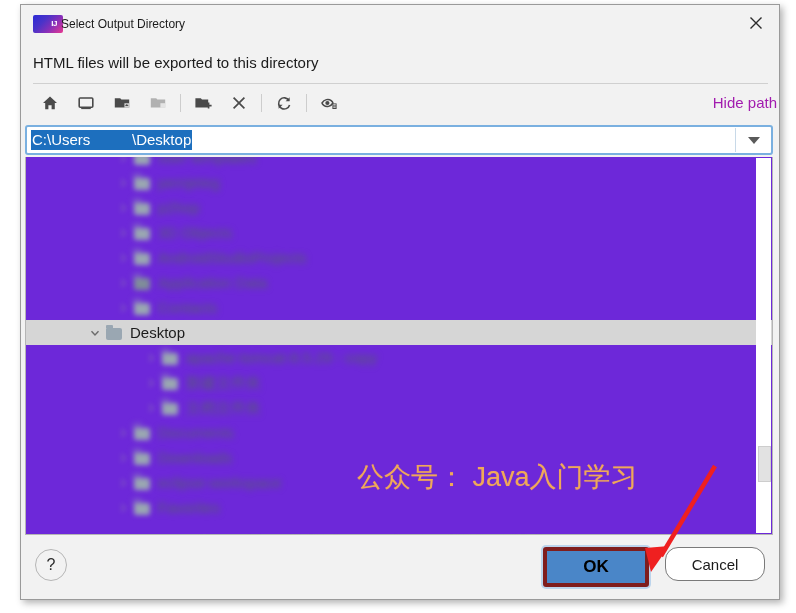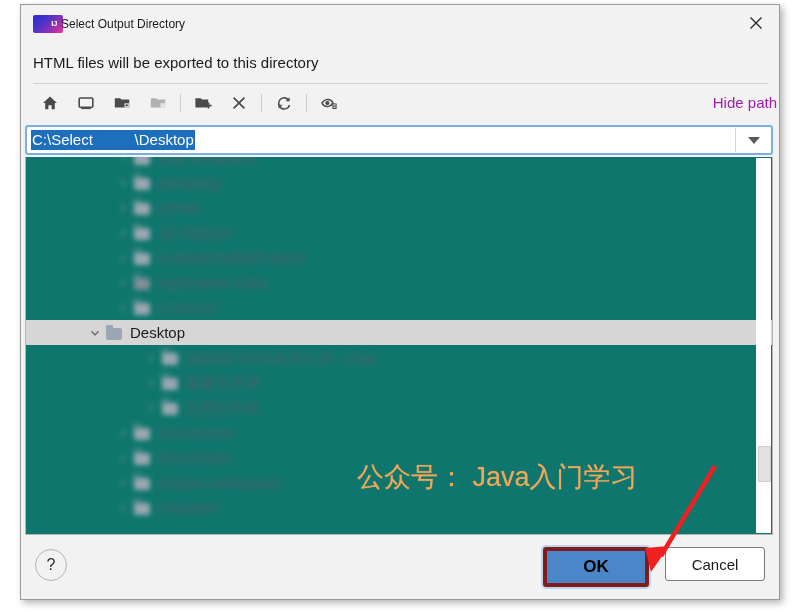--- a/index.html
+++ b/index.html
@@ -116,21 +116,21 @@
   .combo-arrow i{
     display:block;width:0;height:0;
     border-left:6px solid transparent;
     border-right:6px solid transparent;
     border-top:7px solid #5a5a5a;
   }
 
   
   .tree-panel{
     position:absolute; left:4px; top:152px; width:748px; height:378px;
-    background:#0f766e;
+    background:#6d28d9;
     border:1px solid #b5b5b5;
     border-top:none;
     box-sizing:border-box;
     overflow:hidden;
   }
   .tree-rows{
     position:absolute; left:0; top:0; right:0; bottom:0;
   }
   .trow{
     position:absolute; left:0; right:0; height:25px;
@@ -204,21 +204,21 @@
     border-radius:3px;
     box-shadow:0 0 0 2px #bcd4ec;
     color:#000000; font-size:17px; font-weight:bold;
     display:flex;align-items:center;justify-content:center;
     cursor:default;
   }
   .cancel-btn{
     position:absolute; right:14px; top:12px; width:98px; height:32px;
     background:#ffffff;
     border:1px solid #7a7a7a;
-    border-radius:3px;
+    border-radius:13px;
     color:#1b1b1b; font-size:15px;
     display:flex;align-items:center;justify-content:center;
     cursor:default;
   }
 
   
   .watermark{
     position:absolute; left:336px; top:455px;
     color:#f0a858;
     font-size:27px; font-weight:normal;
@@ -318,21 +318,21 @@
           <path d="M13.3 10.6 H15.7 M13.3 12 H15.7 M13.3 13.4 H15.7" stroke="#ffffff" stroke-width="0.7"></path>
         </svg>
       </div>
     </div>
 
     <div class="hide-path">Hide path</div>
 
     <div class="path-combo">
       <div class="path-inner">
         <div class="path-text">
-          <span>C:\Select</span><span style="filter:blur(6px);opacity:.9;">&nbsp;&nbsp;&nbsp;&nbsp;&nbsp;&nbsp;&nbsp;&nbsp;&nbsp;&nbsp;</span><span>\Desktop</span>
+          <span>C:\Users</span><span style="filter:blur(6px);opacity:.9;">&nbsp;&nbsp;&nbsp;&nbsp;&nbsp;&nbsp;&nbsp;&nbsp;&nbsp;&nbsp;</span><span>\Desktop</span>
         </div>
       </div>
       <div class="combo-divider"></div>
       <div class="combo-arrow">
         <i></i>
       </div>
     </div>
 
     <div class="tree-panel">
       <div class="tree-rows" id="tree-rows">

